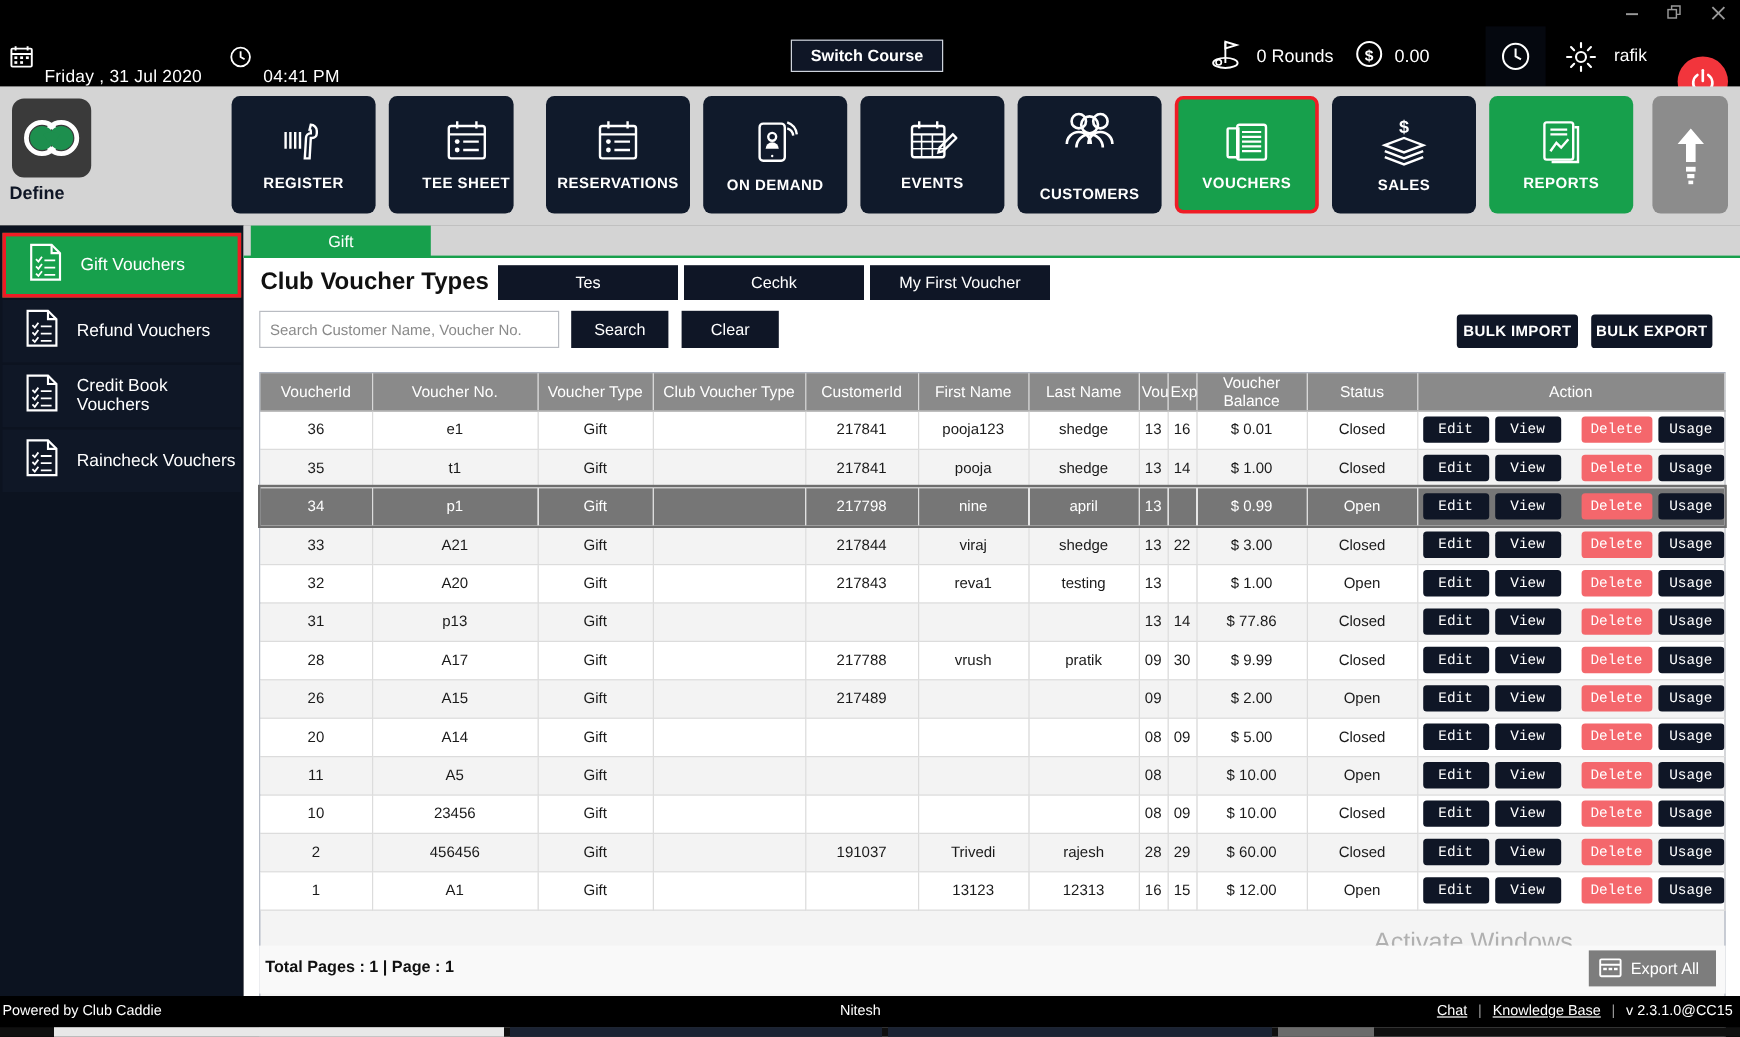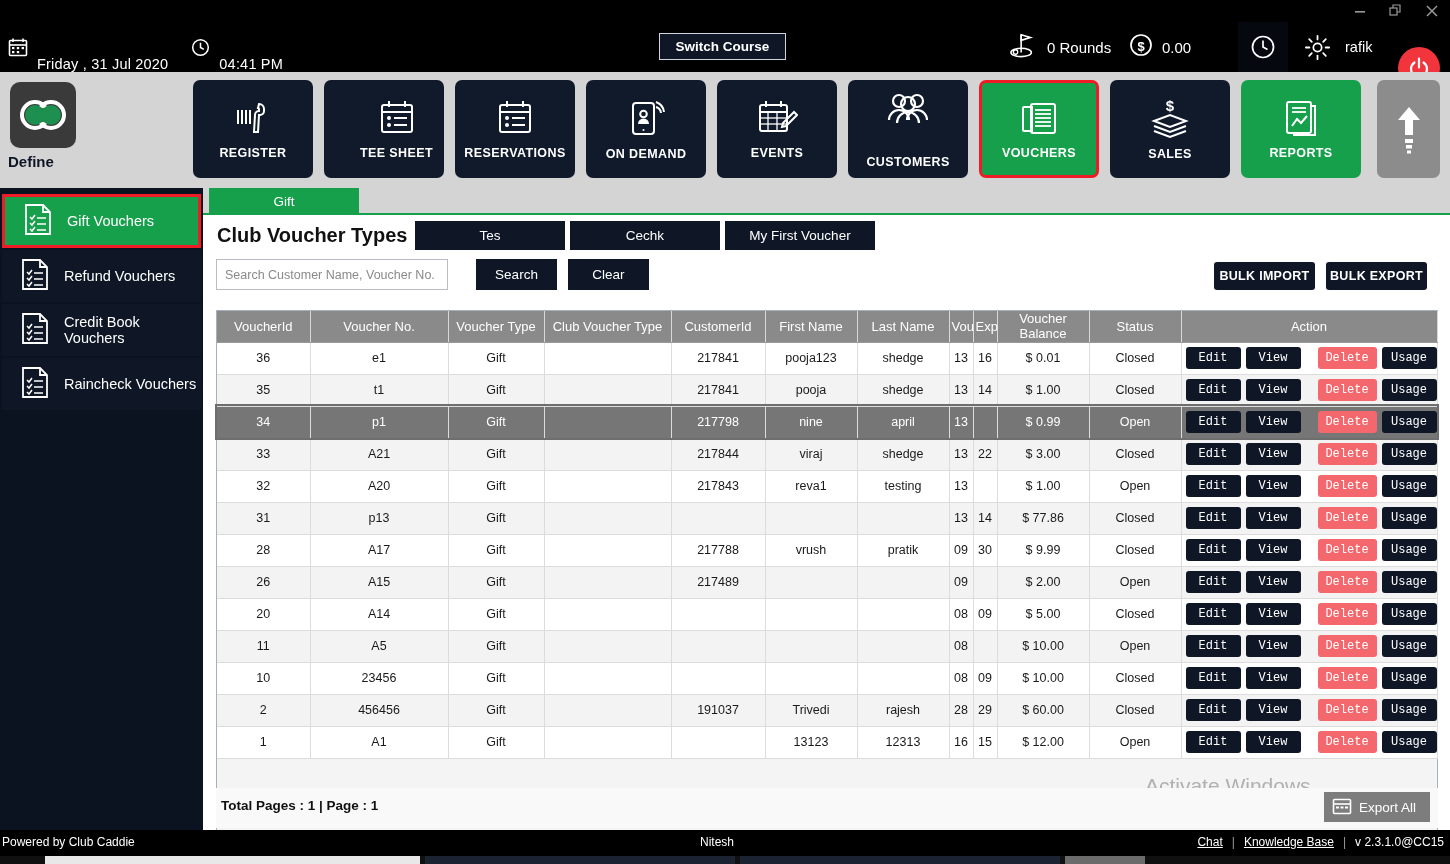--- a/index.html
+++ b/index.html
@@ -83,21 +83,21 @@
   .tabrow { position:relative; height:27px; background:#d4d4d4; border-bottom:2px solid #17a04c; }
   .tab { position:absolute; left:6px; top:0; width:150px; height:27px; background:#17a04c; color:#fff;
     font-size:13.5px; display:flex; align-items:center; justify-content:center; cursor:pointer; }
 
   .ctitle-row { position:relative; height:42px; }
   .ctitle { position:absolute; left:14px; top:9px; font-size:20px; font-weight:bold; color:#111; }
   .typebtn { position:absolute; top:6px; height:29px; background:#0f1626; color:#fff; font-size:13.5px;
     display:flex; align-items:center; justify-content:center; cursor:pointer; }
 
   .searchrow { position:relative; height:43px; }
-  .searchinput { position:absolute; left:13px; top:2px; width:232px; height:31px; border:1px solid #b9bcc2;
+  .searchinput { position:absolute; left:13px; top:2px; width:250px; height:31px; border:1px solid #b9bcc2;
     background:#fff; font-size:12.5px; color:#8a8a8a; padding: 0 8px; font-family:"Liberation Sans",sans-serif; }
   .searchinput::placeholder { color:#8a8a8a; }
   .sbtn { position:absolute; top:2px; height:31px; background:#0f1626; color:#fff; font-size:13.5px;
     display:flex; align-items:center; justify-content:center; cursor:pointer; }
   .bulkbtn { position:absolute; top:0; height:28px; background:#0f1626; color:#fff; font-size:12.5px;
     font-weight:bold; letter-spacing:.3px; border-radius:3px;
     display:flex; align-items:center; justify-content:center; cursor:pointer; }
 
   
   .tablewrap { position:absolute; left:13px; top:122px; width:1222px; height:655px;
@@ -270,21 +270,21 @@
               <line x1="6" y1="12" x2="6" y2="26"></line>
               <line x1="10" y1="12" x2="10" y2="26"></line>
               <line x1="14" y1="12" x2="14" y2="26"></line>
               <line x1="18" y1="12" x2="18" y2="26"></line>
             </g>
             <path d="M27 6 a5 5 0 0 1 5 5 v2 a4 4 0 0 1 -4 4 h-1 l-1 17 h-4 l1 -17 a4 4 0 0 1 4 -4 v-2 a1 1 0 0 0 -1 -1 z" fill="none" stroke="#fff" stroke-width="2"></path>
           </svg>
         </span>
         <span class="tlabel">REGISTER</span>
       </div>
-      <div class="tile" style="left: 324px; width: 120px; padding-left: 25px;">
+      <div class="tile" style="left: 324px; width: 104px; padding-left: 25px;">
         <span>
           <svg width="40" height="40" viewBox="0 0 40 40">
             <rect x="5" y="7" width="30" height="27" rx="2" fill="none" stroke="#fff" stroke-width="2"></rect>
             <line x1="5" y1="14" x2="35" y2="14" stroke="#fff" stroke-width="2"></line>
             <line x1="12" y1="3" x2="12" y2="9" stroke="#fff" stroke-width="2"></line>
             <line x1="28" y1="3" x2="28" y2="9" stroke="#fff" stroke-width="2"></line>
             <circle cx="12" cy="20" r="2" fill="#fff"></circle>
             <circle cx="12" cy="27" r="2" fill="#fff"></circle>
             <line x1="17" y1="20" x2="30" y2="20" stroke="#fff" stroke-width="2"></line>
             <line x1="17" y1="27" x2="30" y2="27" stroke="#fff" stroke-width="2"></line>

